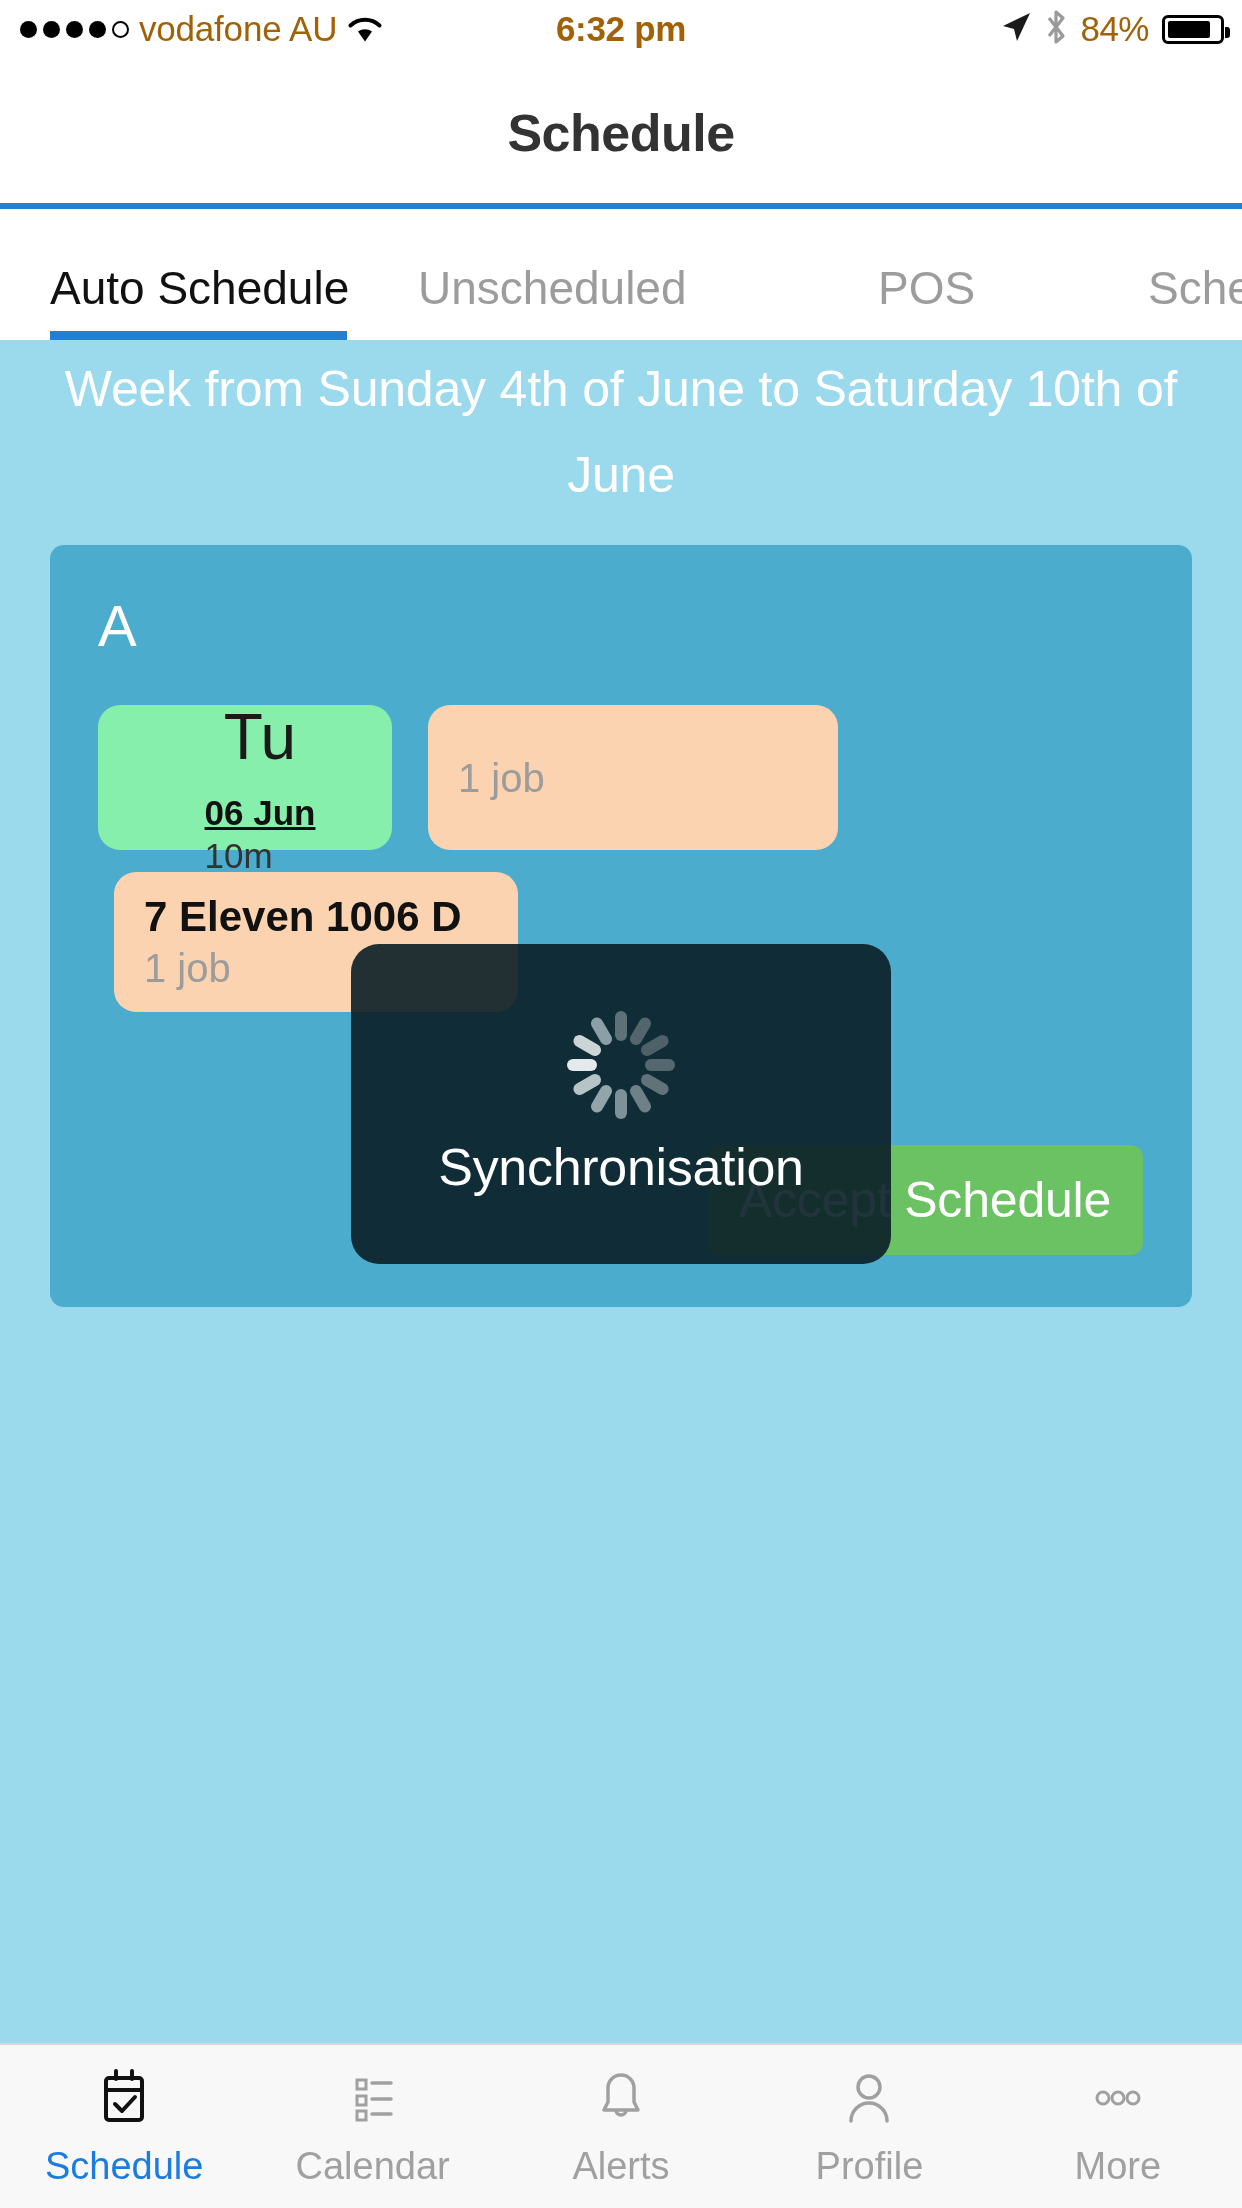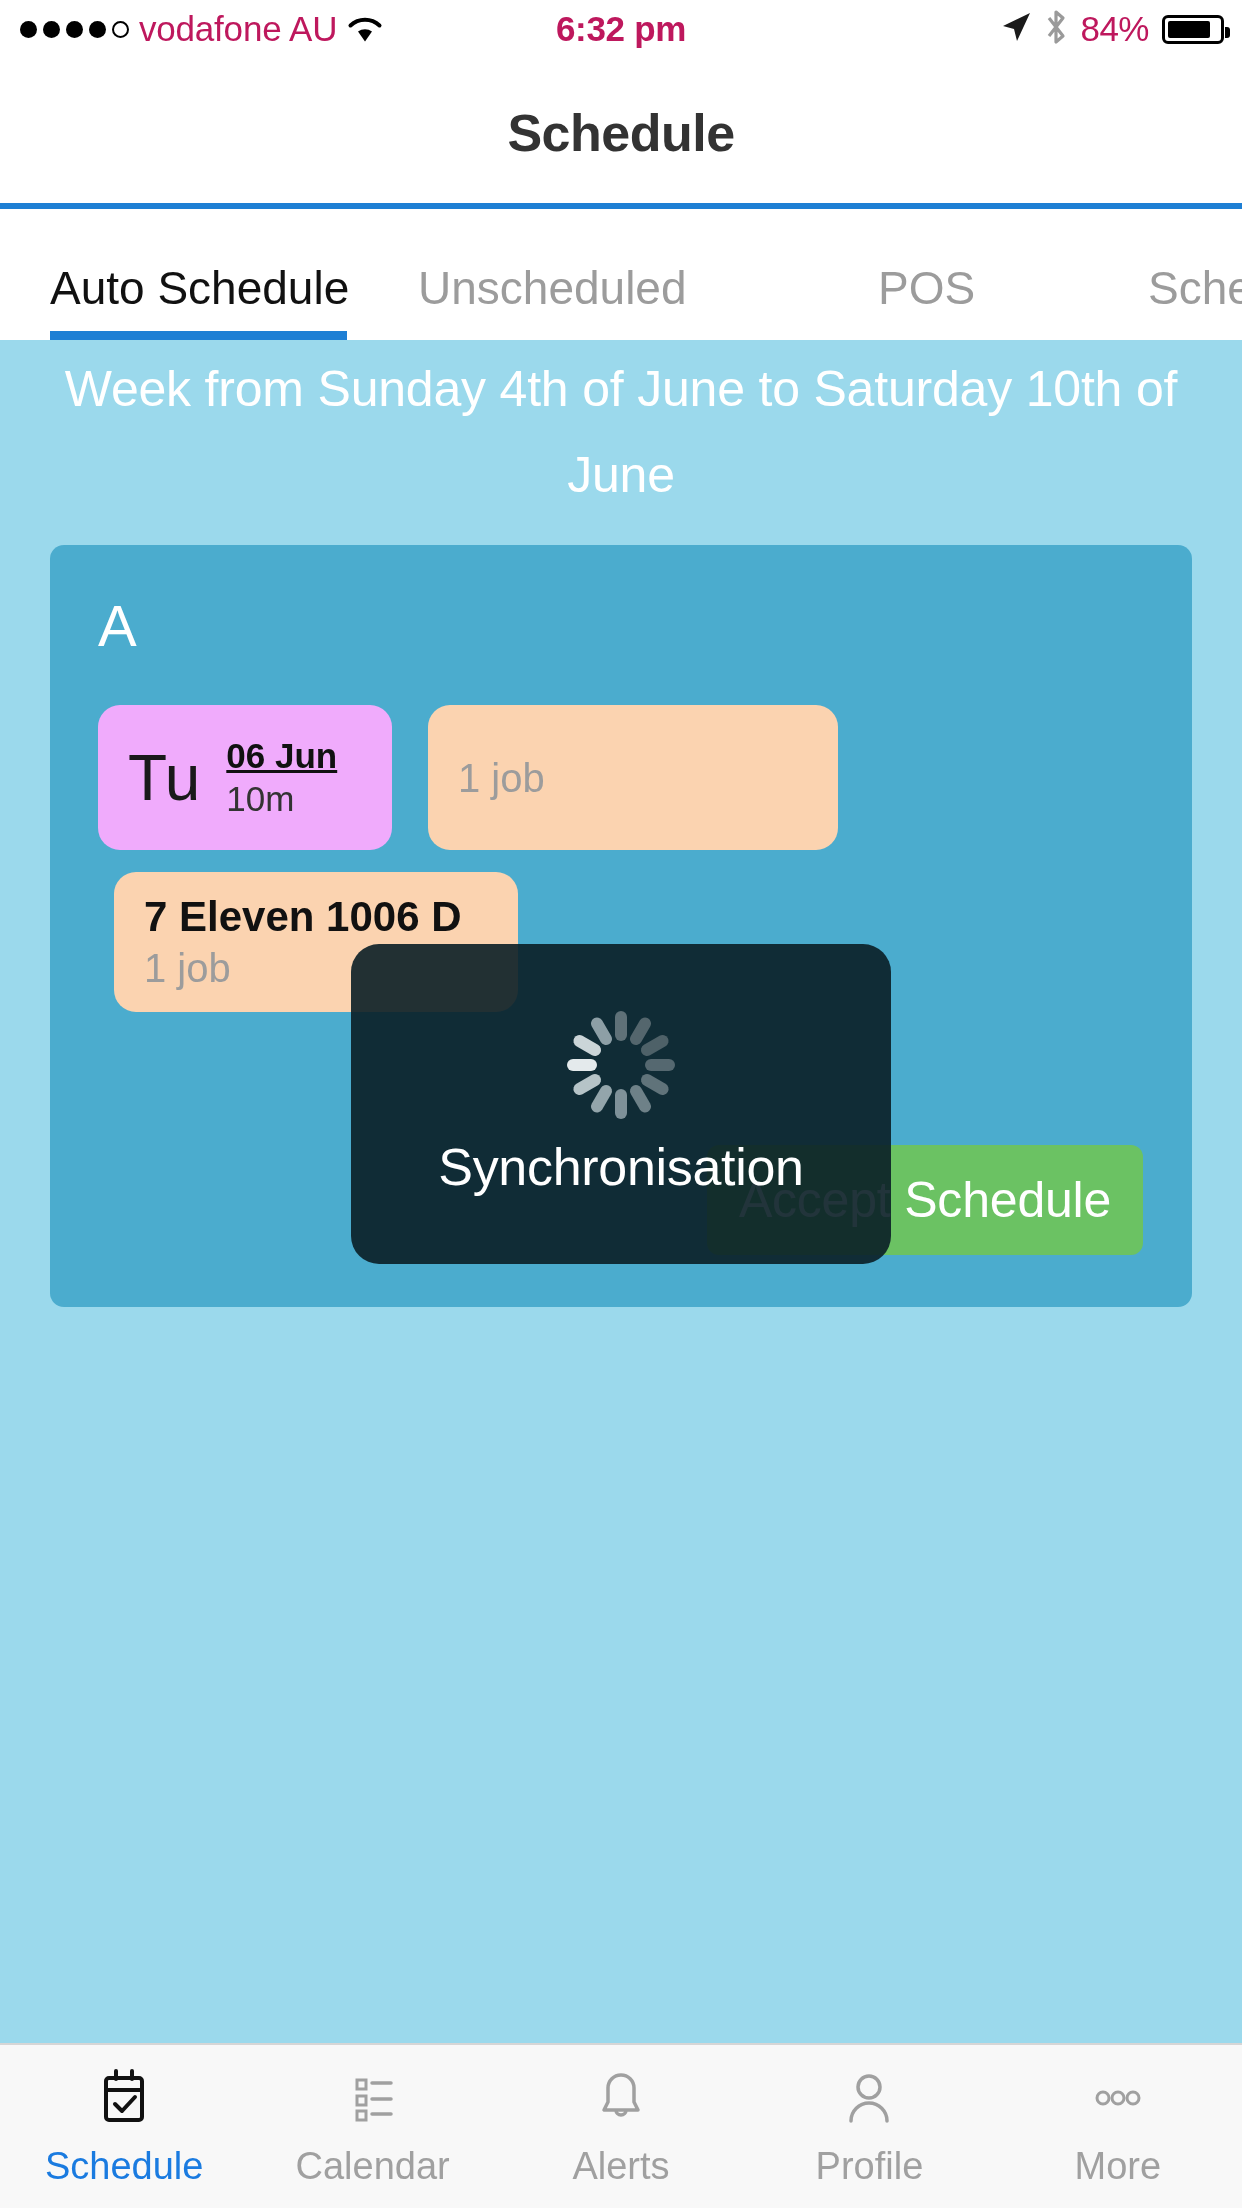--- a/index.html
+++ b/index.html
@@ -7,21 +7,21 @@
   body {
     font-family:"Liberation Sans", sans-serif;
     background:#9BD9EC;
     overflow:hidden;
     position:relative;
   }
 
   
   .statusbar{
     position:absolute; left:0; top:0; width:1242px; height:58px;
-    background:#FFFFFF; color:#be185d;
+    background:#FFFFFF; color:#a16207;
     display:flex; align-items:center;
   }
   .sb-left{ position:absolute; left:20px; top:0; height:58px;
             display:flex; align-items:center; gap:10px; }
   .sb-dots{ display:flex; align-items:center; gap:6px; }
   .dot{ width:17px;height:17px;border-radius:50%;background:#000; }
   .dot.hollow{ background:transparent; border:2.5px solid #000; }
   .sb-carrier{ font-size:35px; letter-spacing:-0.2px; }
   .wifi{ width:36px;height:27px;position:relative; display:inline-block; }
   .wifi svg{ display:block; }
@@ -75,21 +75,21 @@
   
   .card{
     position:absolute; left:50px; top:545px; width:1142px; height:762px;
     background:#4BACCE; border-radius:14px;
   }
   .card-label{
     position:absolute; left:98px; top:592px;
     color:#FFFFFF; font-size:58px; font-weight:300;
   }
   .pill{
-    position:absolute; background:#f0abfc; border-radius:22px;
+    position:absolute; background:#86efac; border-radius:22px;flex-direction:column;
   }
   .pill-day{
     left:98px; top:705px; width:294px; height:145px;
     display:flex; align-items:center; padding-left:30px; gap:26px;
   }
   .pill-day .dow{ font-size:64px; color:#1A1A1A; font-weight:300; line-height:1;}
   .pill-day .stack{ display:flex; flex-direction:column; gap:6px; }
   .pill-day .date{ font-size:35px; font-weight:bold; color:#111; line-height:1.05;text-decoration:underline;}
   .pill-day .dur{ font-size:35px; color:#333; line-height:1.05; }
 

